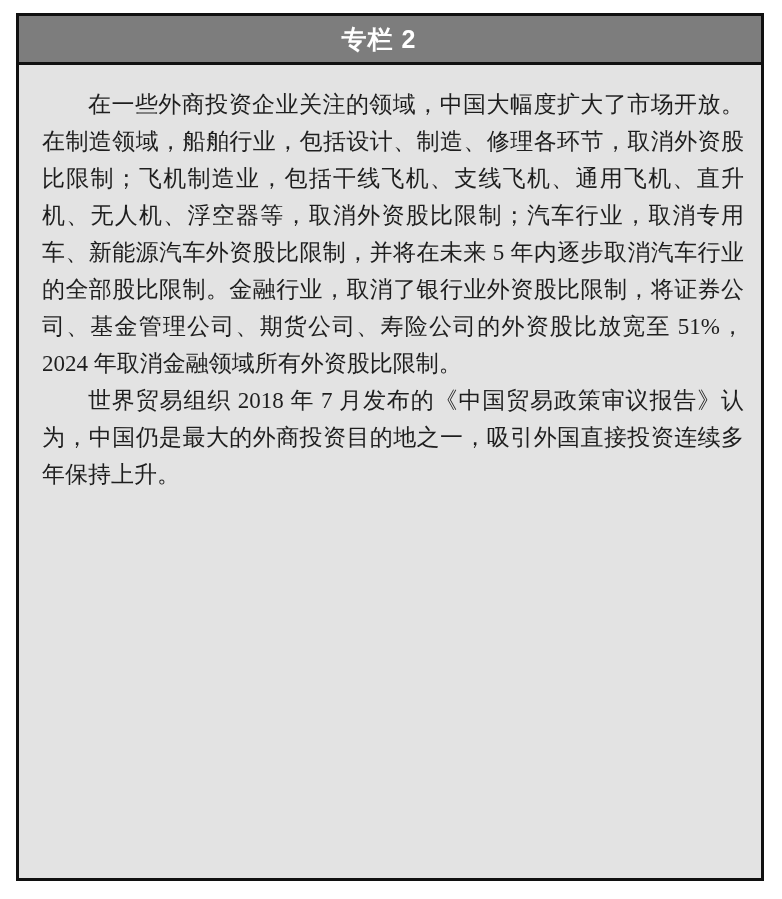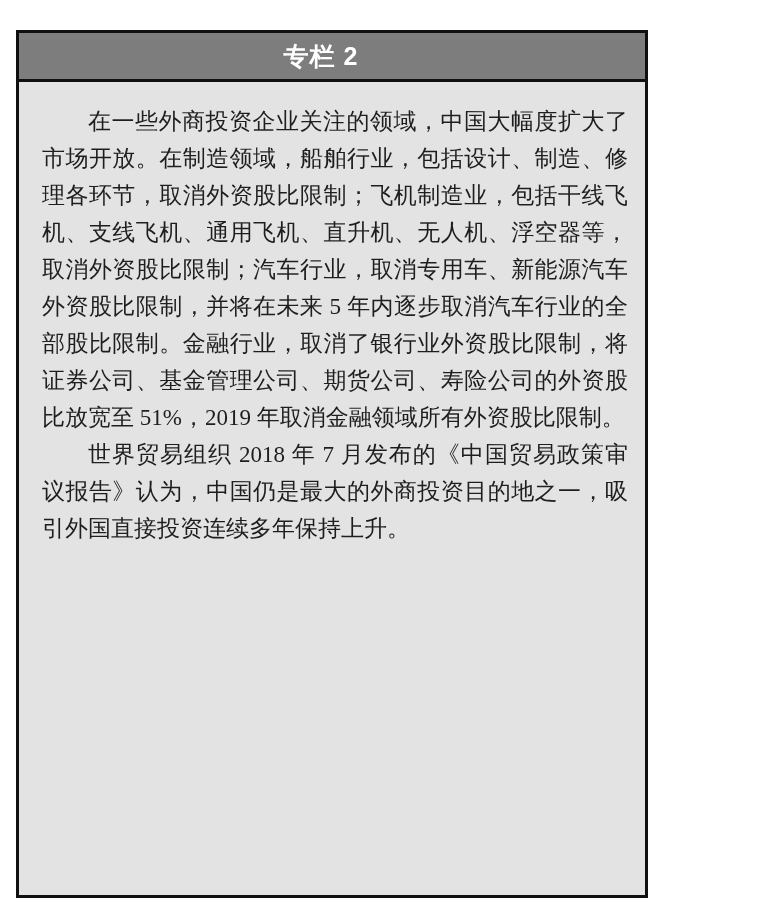--- a/index.html
+++ b/index.html
@@ -8,22 +8,22 @@
     position: relative;
     width: 782px;
     height: 899px;
     background: #ffffff;
     overflow: hidden;
     font-family: "Liberation Serif", "DejaVu Serif", serif;
   }
   .callout-box {
     position: absolute;
     left: 16px;
-    top: 30px;
-    width: 632px;
+    top: 13px;
+    width: 748px;
     height: 868px;
     border: 3px solid #101010;
     background: #e3e3e3;
   }
   .box-header {
     height: 49px;
     background: #7d7d7d;
     border-bottom: 3px solid #101010;
     display: flex;
     align-items: center;
@@ -49,17 +49,17 @@
 </style>
 </head>
 <body>
 
 <div class="page">
   <div class="callout-box">
     <div class="box-header">
       <span class="title-prefix">专栏 2</span>
     </div>
     <div class="box-body">
-      <p>在一些外商投资企业关注的领域，中国大幅度扩大了市场开放。在制造领域，船舶行业，包括设计、制造、修理各环节，取消外资股比限制；飞机制造业，包括干线飞机、支线飞机、通用飞机、直升机、无人机、浮空器等，取消外资股比限制；汽车行业，取消专用车、新能源汽车外资股比限制，并将在未来 5 年内逐步取消汽车行业的全部股比限制。金融行业，取消了银行业外资股比限制，将证券公司、基金管理公司、期货公司、寿险公司的外资股比放宽至 51%，2019 年取消金融领域所有外资股比限制。</p>
+      <p>在一些外商投资企业关注的领域，中国大幅度扩大了市场开放。在制造领域，船舶行业，包括设计、制造、修理各环节，取消外资股比限制；飞机制造业，包括干线飞机、支线飞机、通用飞机、直升机、无人机、浮空器等，取消外资股比限制；汽车行业，取消专用车、新能源汽车外资股比限制，并将在未来 5 年内逐步取消汽车行业的全部股比限制。金融行业，取消了银行业外资股比限制，将证券公司、基金管理公司、期货公司、寿险公司的外资股比放宽至 51%，2024 年取消金融领域所有外资股比限制。</p>
       <p>世界贸易组织 2018 年 7 月发布的《中国贸易政策审议报告》认为，中国仍是最大的外商投资目的地之一，吸引外国直接投资连续多年保持上升。</p>
     </div>
   </div>
 </div>
 
 </body></html>

